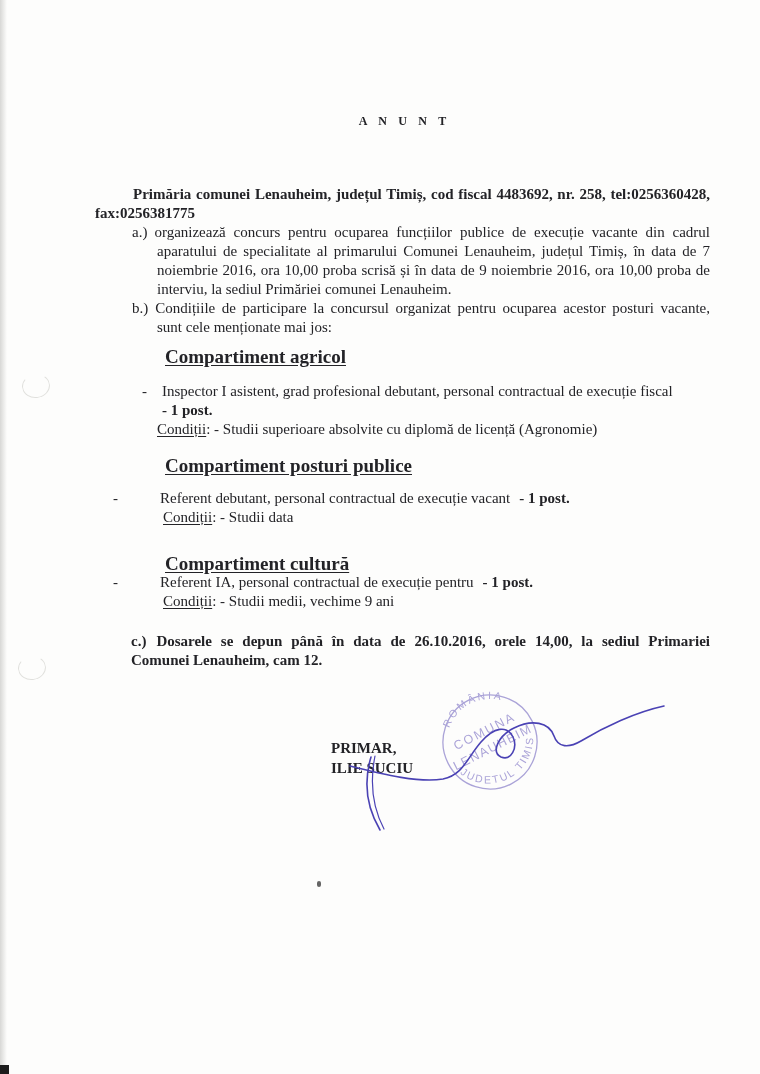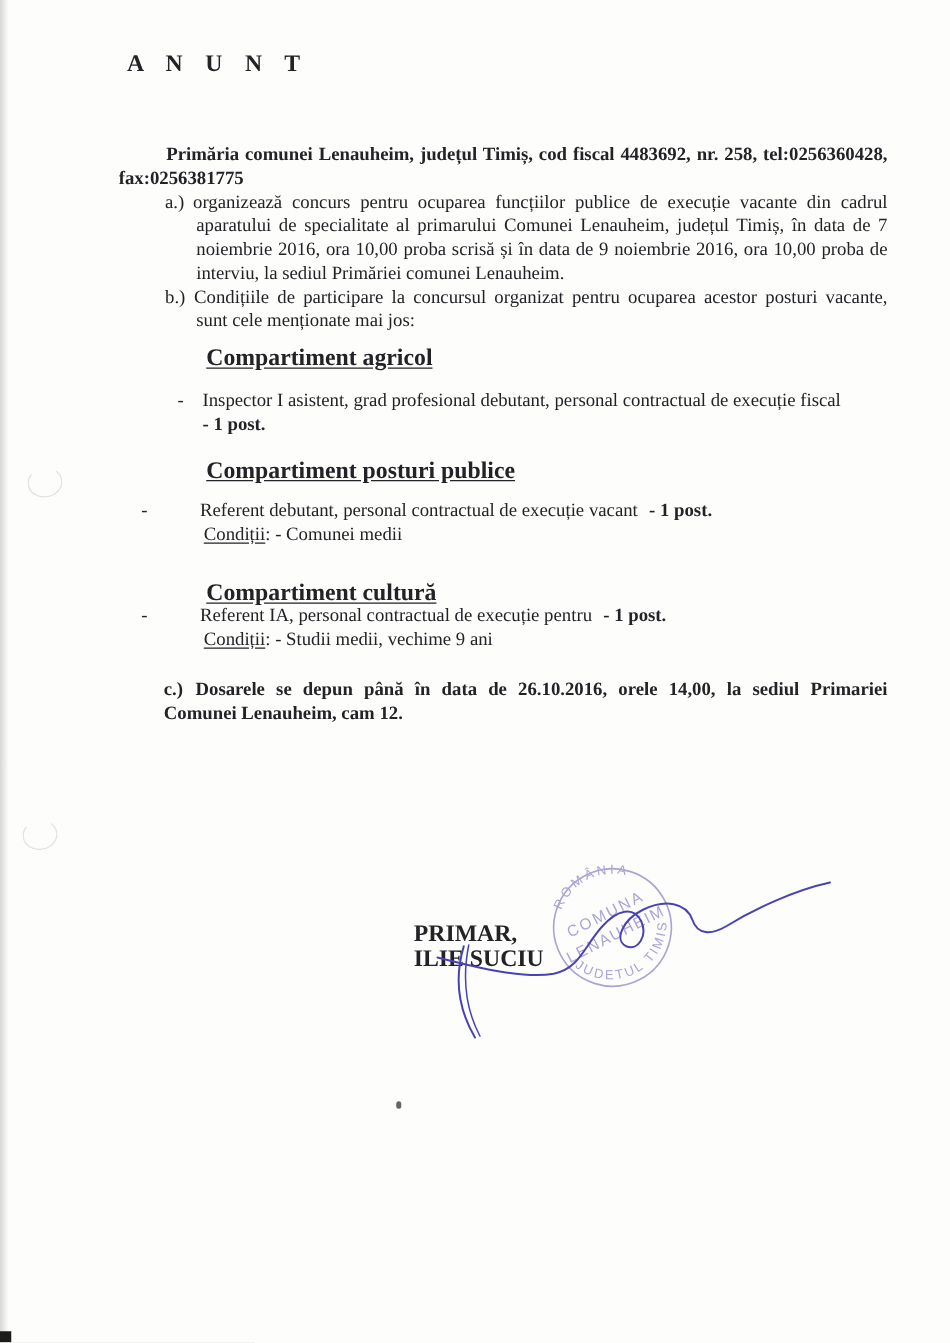--- a/index.html
+++ b/index.html
@@ -16,22 +16,23 @@
   .page::before{
     content:"";position:absolute;left:0;top:0;bottom:0;width:7px;
     background:linear-gradient(to right,#b9b9b6,rgba(255,255,255,0));
     opacity:.55;pointer-events:none;
   }
   .content{
     position:absolute;left:95px;top:0;width:615px;
     font-size:15px;line-height:19px;
   }
   .doc-title{
-    margin:42px 0 0 0;
-    font-size:19px;font-weight:bold;
+    margin:112px 0 0 0;
+    text-align:center;
+    font-size:12px;font-weight:bold;
     letter-spacing:.35em;
     text-indent:.35em; 
   }
   .intro{
     margin:54px 0 0 0;
     text-indent:38px;
     text-align:justify;
     font-weight:bold;
   }
   .li{
@@ -63,21 +64,21 @@
   .bullet.v2 .cond-line,.bullet.v3 .cond-line{margin-left:3px;}
   .u{text-decoration:underline;text-underline-offset:2px;}
   .closing{
     margin-left:36px;text-align:justify;font-weight:bold;
   }
   .closing.c1{margin-top:21px;}
   .closing.c2{margin-top:14px;}
   .closing .li-label{margin-right:10px;}
   .signature-block{
     position:absolute;left:331px;top:738px;
-    font-weight:bold;font-size:19px;line-height:20px;
+    font-weight:bold;font-size:15px;line-height:20px;
     font-family:"Liberation Serif","DejaVu Serif",serif;
   }
   .stamp-svg{position:absolute;left:420px;top:672px;}
   .sig-overlay{position:absolute;left:0;top:0;width:760px;height:1074px;pointer-events:none;}
   .punch-mark{
     position:absolute;width:26px;height:22px;border-radius:50%;
     border:1.5px solid #dadad6;border-top-color:transparent;
     transform:rotate(-8deg);opacity:.8;
   }
   .pm1{left:22px;top:374px;}
@@ -103,27 +104,28 @@
 
     <div class="li"><span class="li-label">a.)</span><span>organizează concurs pentru ocuparea funcțiilor publice de execuție vacante din cadrul aparatului de specialitate al primarului Comunei Lenauheim, județul Timiș, în data de 7 noiembrie 2016, ora 10,00 proba scrisă și în data de 9 noiembrie 2016, ora 10,00 proba de interviu, la sediul Primăriei comunei Lenauheim.</span></div>
 
     <div class="li"><span class="li-label">b.)</span><span>Condițiile de participare la concursul organizat pentru ocuparea acestor posturi vacante, sunt cele menționate mai jos:</span></div>
 
     <h3 class="dept-heading dh1">Compartiment agricol</h3>
     <div class="bullet v1">
       <span class="dash">-</span>
       <span>Inspector I asistent, grad profesional debutant, personal contractual de execuție fiscal</span>
       <div class="post-line">- 1 post.</div>
+      <div class="cond-line"><span class="u">Condiții</span><span>: - Studii superioare absolvite cu diplomă de licență (Agronomie)</span></div>
     </div>
 
     <h3 class="dept-heading dh2">Compartiment posturi publice</h3>
     <div class="bullet v2">
       <span class="dash">-</span>
       <span>Referent debutant, personal contractual de execuție vacant</span><span class="post-inline">- 1 post.</span>
-      <div class="cond-line"><span class="u">Condiții</span><span>: - Comunei medii</span></div>
+      <div class="cond-line"><span class="u">Condiții</span><span>: - Studii data</span></div>
     </div>
 
     <h3 class="dept-heading dh3">Compartiment cultură</h3>
     <div class="bullet v3">
       <span class="dash">-</span>
       <span>Referent IA, personal contractual de execuție pentru</span><span class="post-inline">- 1 post.</span>
       <div class="cond-line"><span class="u">Condiții</span><span>: - Studii medii, vechime 9 ani</span></div>
     </div>
 
     <div class="closing c1"><span class="li-label">c.)</span><span>Dosarele se depun până în data de 26.10.2016, orele 14,00, la sediul Primariei Comunei Lenauheim, cam 12.</span></div>

